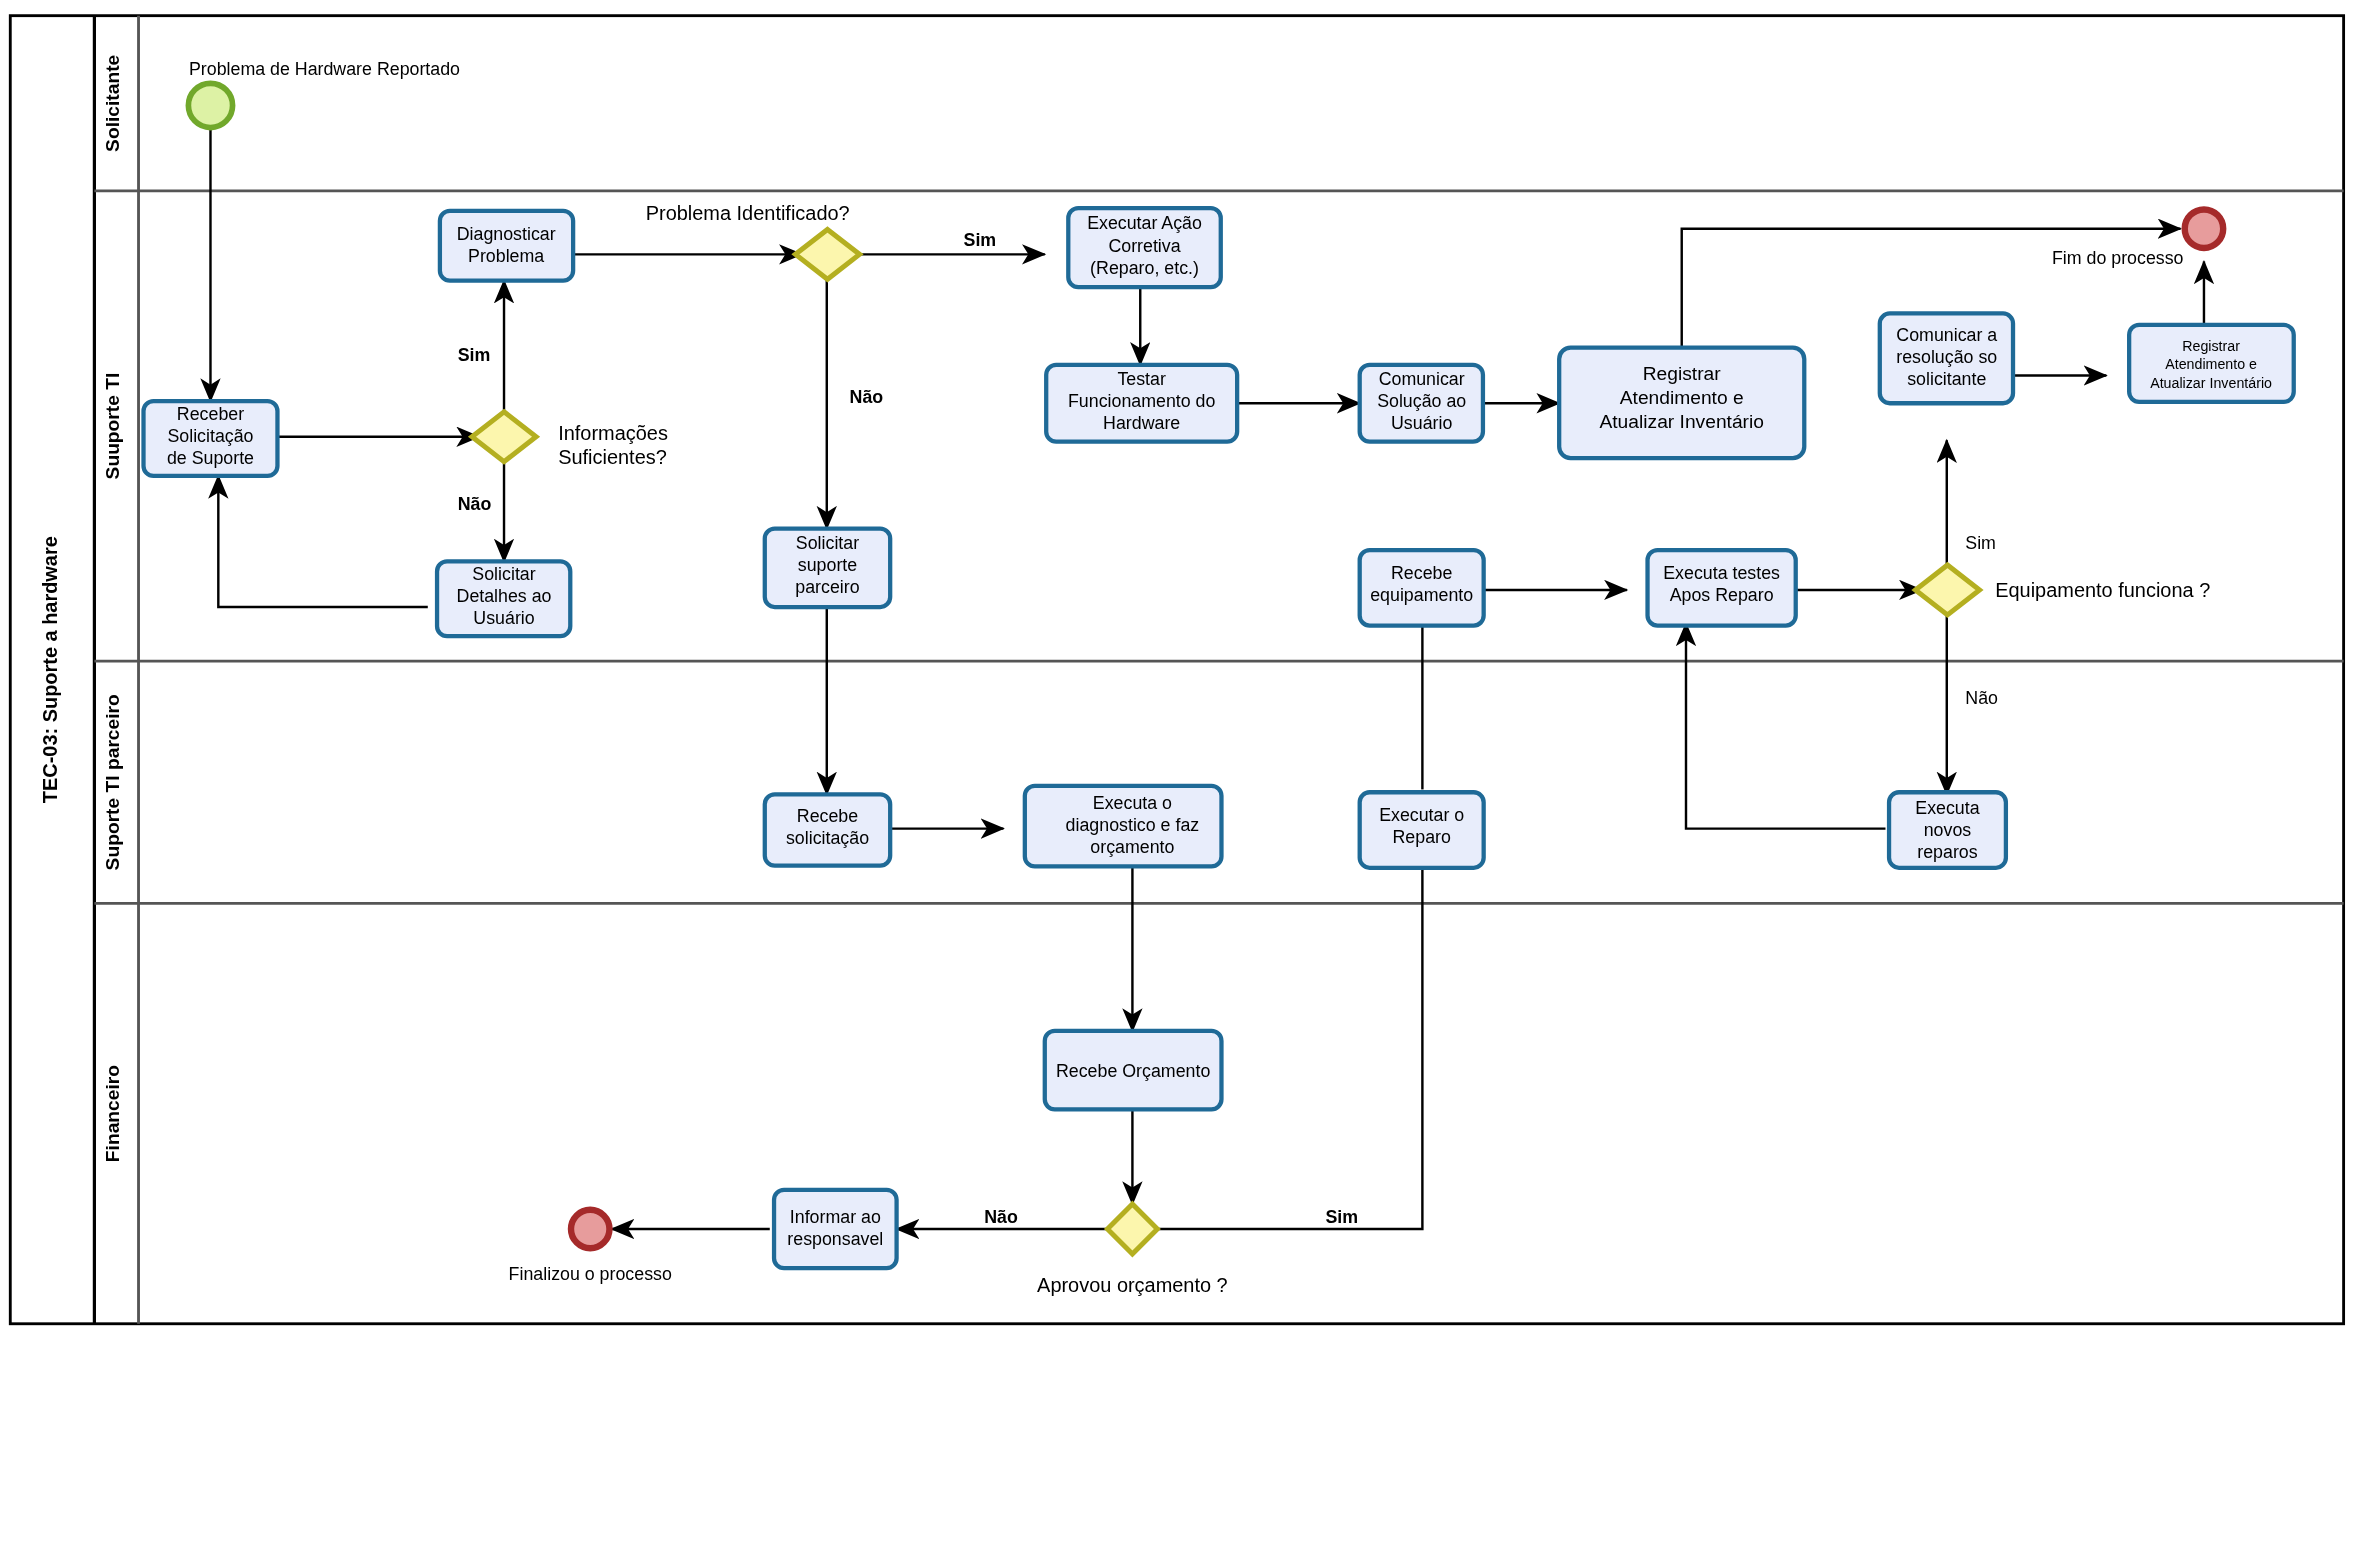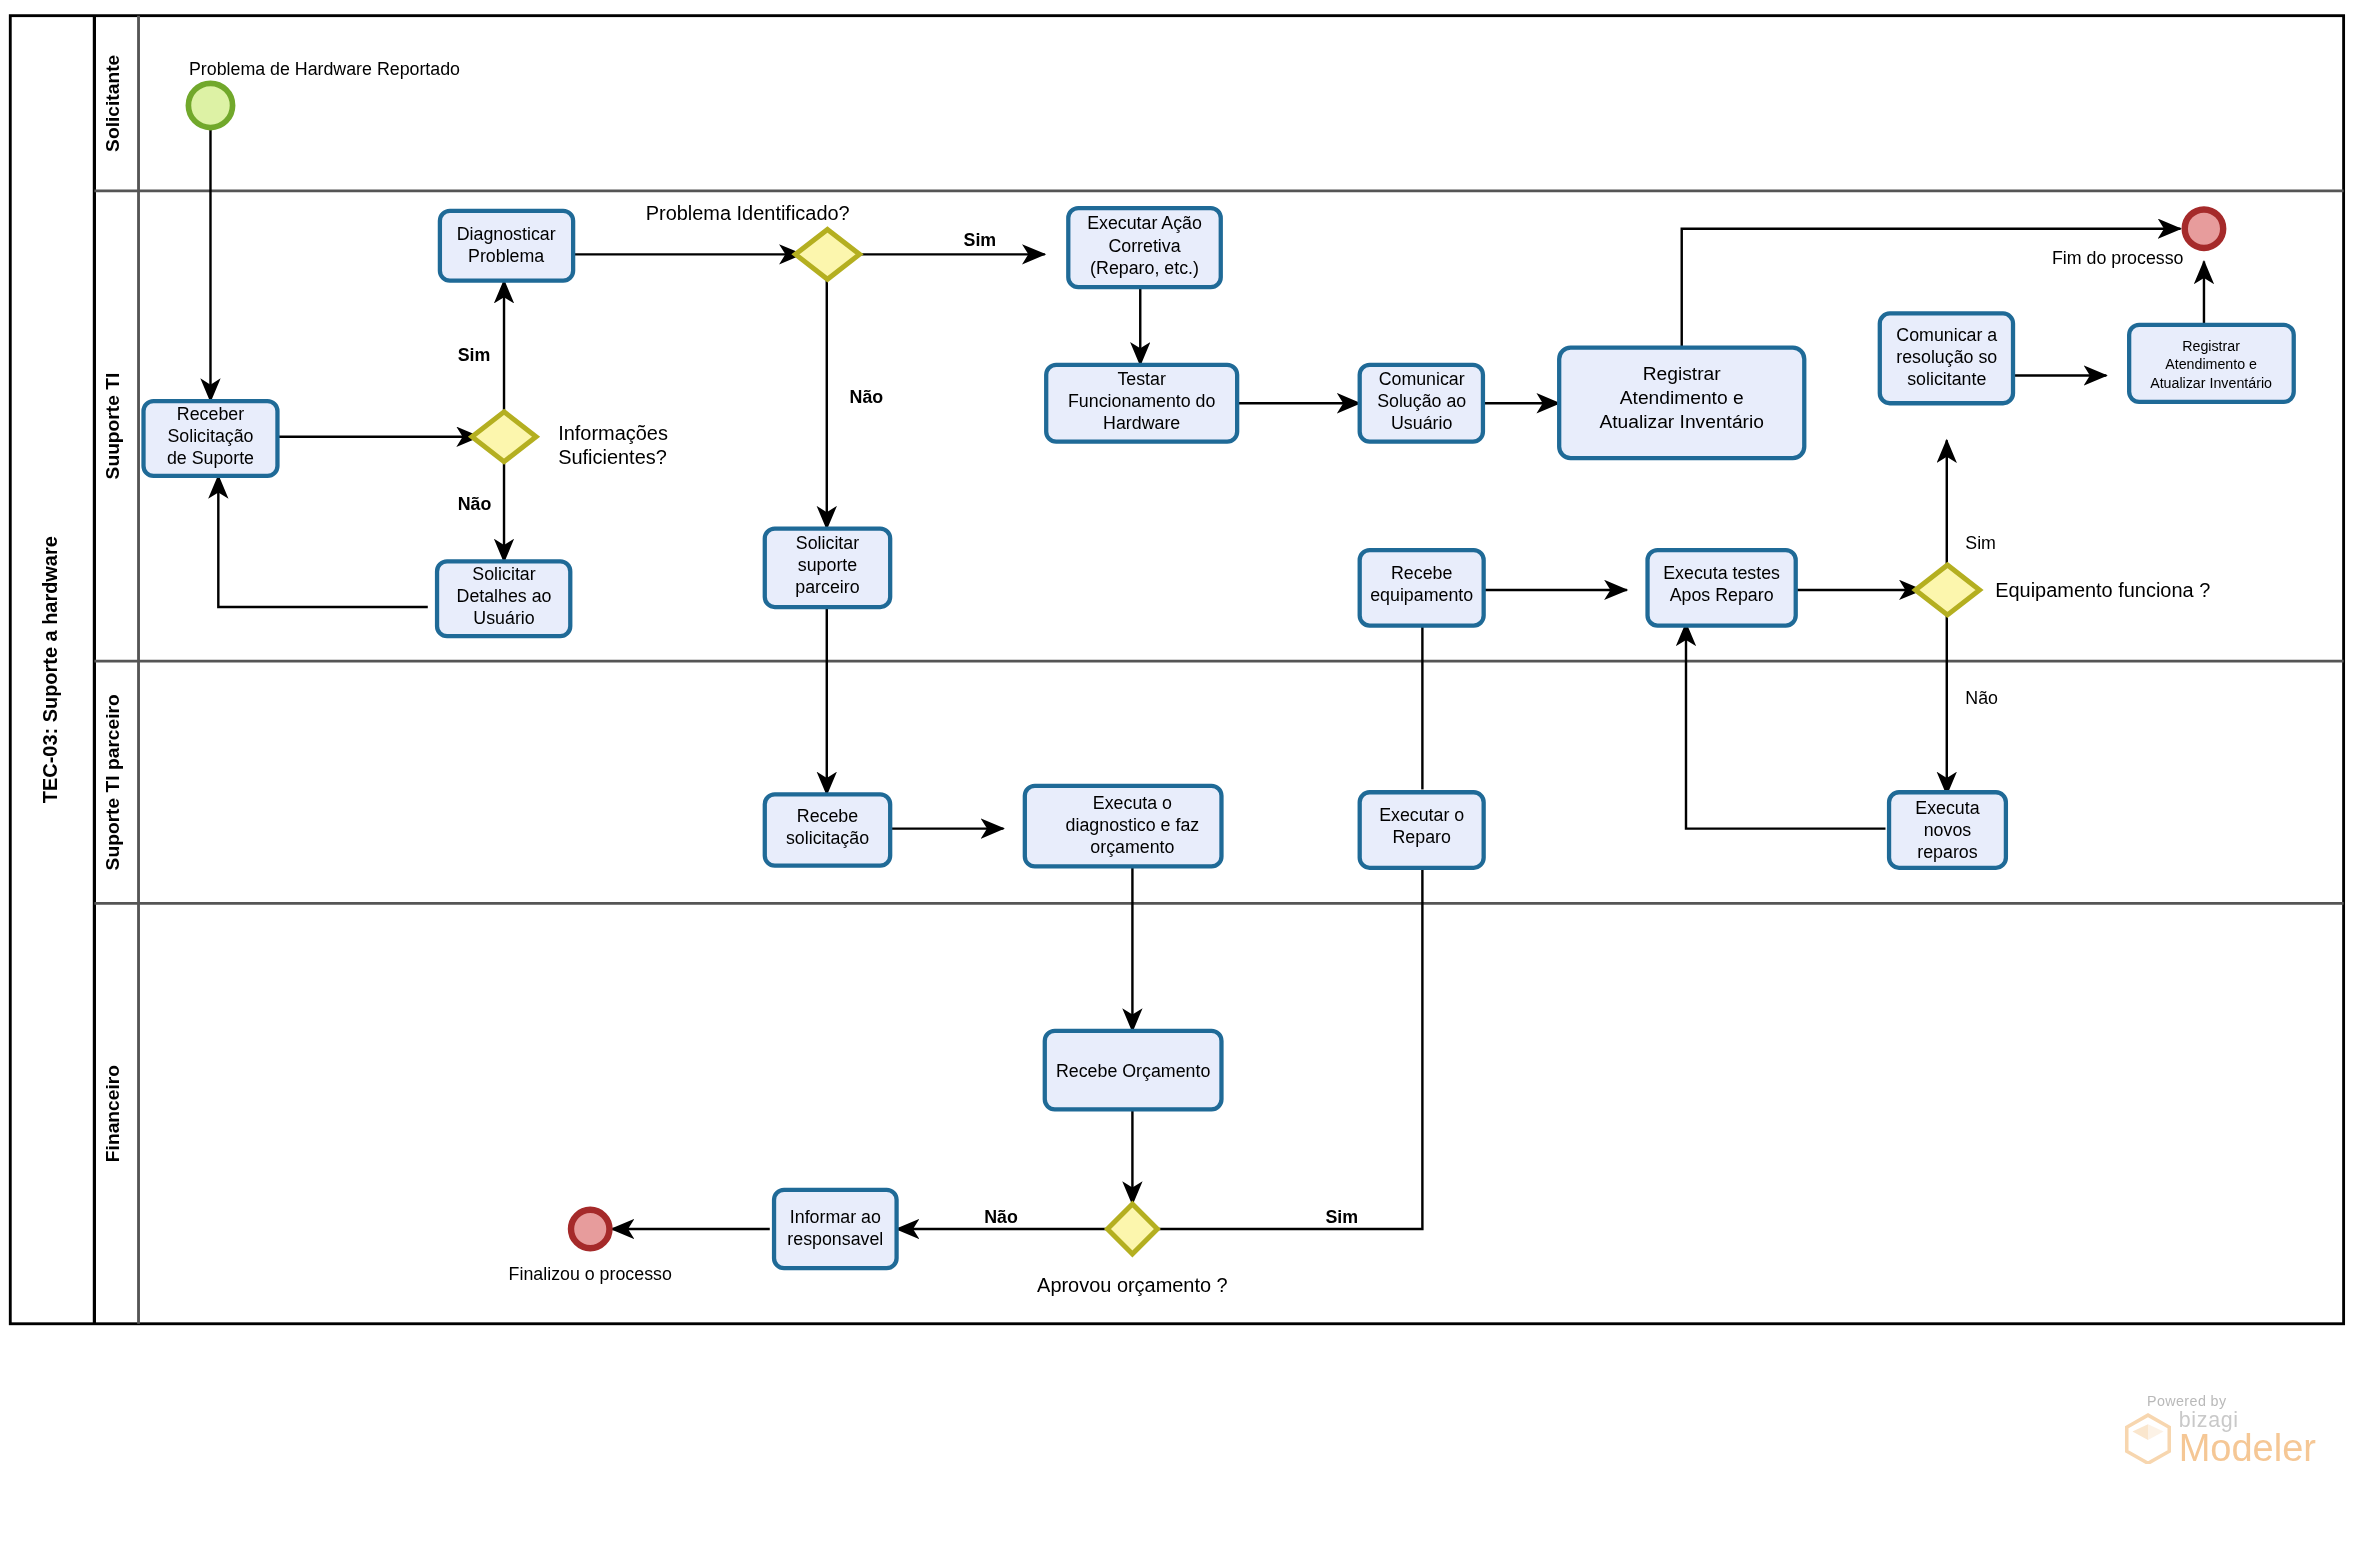--- a/index.html
+++ b/index.html
@@ -304,31 +304,15 @@
     <text class="edge-label bold" x="642" y="506">Sim</text>
     <text class="edge-label bold" x="642" y="716">Não</text>
     <text class="edge-label bold" x="1352" y="345">Sim</text>
     <text class="edge-label bold" x="1192" y="565">Não</text>
     <text class="edge-label" x="2758" y="770" font-size="27">Sim</text>
     <text class="edge-label" x="2758" y="988" font-size="27">Não</text>
     <text class="edge-label bold" x="1381" y="1717">Não</text>
     <text class="edge-label bold" x="1860" y="1717">Sim</text>
   </svg>
 
-  <div id="bizagi-logo">
-    <div class="powered">Powered by</div>
-    <div class="row">
-      <div class="hexwrap">
-        <svg viewBox="0 0 70 72" width="50" height="51">
-          <polygon points="35,3 65,20 65,54 35,71 5,54 5,20" fill="none" stroke="#f7d6af" stroke-width="5"></polygon>
-          <polygon points="13,26 35,38 35,16" fill="#fae6cd"></polygon>
-          <polygon points="35,38 57,26 35,16" fill="#fbeedd" opacity="0.75"></polygon>
-        </svg>
-      </div>
-      <div class="words">
-        <span class="bizagi">bizagi</span>
-        <span class="modeler">Modeler</span>
-      </div>
-    </div>
-  </div>
 
 </div>
 
 
 </body></html>

